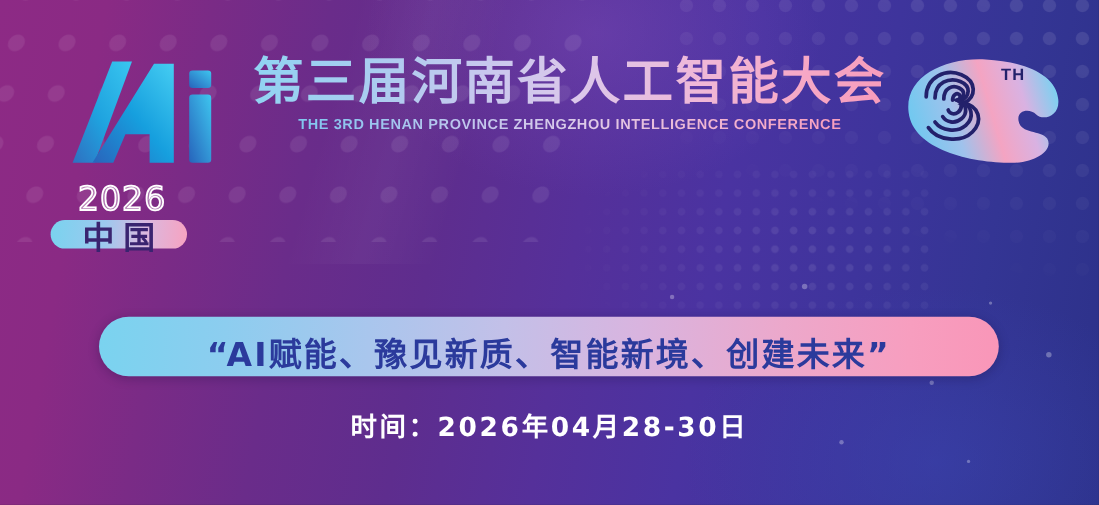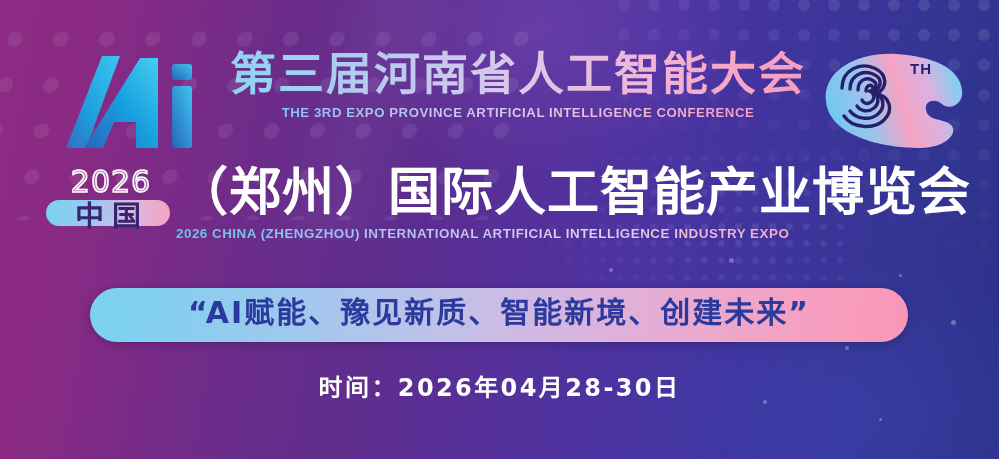--- a/index.html
+++ b/index.html
@@ -260,21 +260,21 @@
     background: linear-gradient(92deg,
         #7ad3ef 0%,
         #8ccdef 14%,
         #a9c6ed 30%,
         #c3c0e8 45%,
         #d9b4df 60%,
         #eca8cb 76%,
         #f79ebf 90%,
         #f996b8 100%);
     display: flex;
-    align-items: flex-start;
+    align-items: flex-end;
     justify-content: center;
     box-shadow: 0 2px 10px rgba(20,10,50,0.28);
   }
   .slogan span {
     font-size: 30px;
     font-weight: 700;
     letter-spacing: 2px;
     color: #2b3a9c;
     font-family: "DejaVu Sans", "Liberation Sans", sans-serif;
     white-space: nowrap;
@@ -350,21 +350,21 @@
         <polygon points="60,56 74,56 74,26" fill="#8d2a85" opacity="0"></polygon>
 
         <rect x="110" y="34" width="20" height="62" rx="3" fill="url(#lgC)"></rect>
 
         <rect x="110" y="12" width="20" height="16" rx="3" fill="url(#lgC)"></rect>
       </svg>
     </div>
 
     <div class="title-block">
       <div class="title-cn">第三届河南省人工智能大会</div>
-      <div class="title-en">THE 3RD EXPO PROVINCE ARTIFICIAL INTELLIGENCE CONFERENCE</div>
+      <div class="title-en">THE 3RD HENAN PROVINCE ZHENGZHOU INTELLIGENCE CONFERENCE</div>
     </div>
 
     <div class="badge-3th">
       <svg viewBox="0 0 170 112" width="170" height="112" aria-hidden="true">
         <defs>
           <linearGradient id="blobG" x1="0" y1="0.6" x2="1" y2="0.4">
             <stop offset="0%" stop-color="#6ec9f0"></stop>
             <stop offset="30%" stop-color="#9fc2ec"></stop>
             <stop offset="55%" stop-color="#f4a4c2"></stop>
             <stop offset="78%" stop-color="#d9b2e2"></stop>
@@ -389,24 +389,20 @@
 
   <div class="row-expo">
 
     <div class="badge-2026">
       <div class="yr">2026</div>
       <div class="pill">
         <span>中国</span>
       </div>
     </div>
 
-    <div class="expo-block">
-      <div class="expo-cn">（郑州）国际人工智能产业博览会</div>
-      <div class="expo-en">2026 CHINA (ZHENGZHOU) INTERNATIONAL ARTIFICIAL INTELLIGENCE INDUSTRY EXPO</div>
-    </div>
   </div>
 
   <div class="slogan">
     <span>“AI赋能、豫见新质、智能新境、创建未来”</span>
   </div>
 
   <div class="info">
     <div class="item">时间：2026年04月28-30日</div>
   </div>
 

